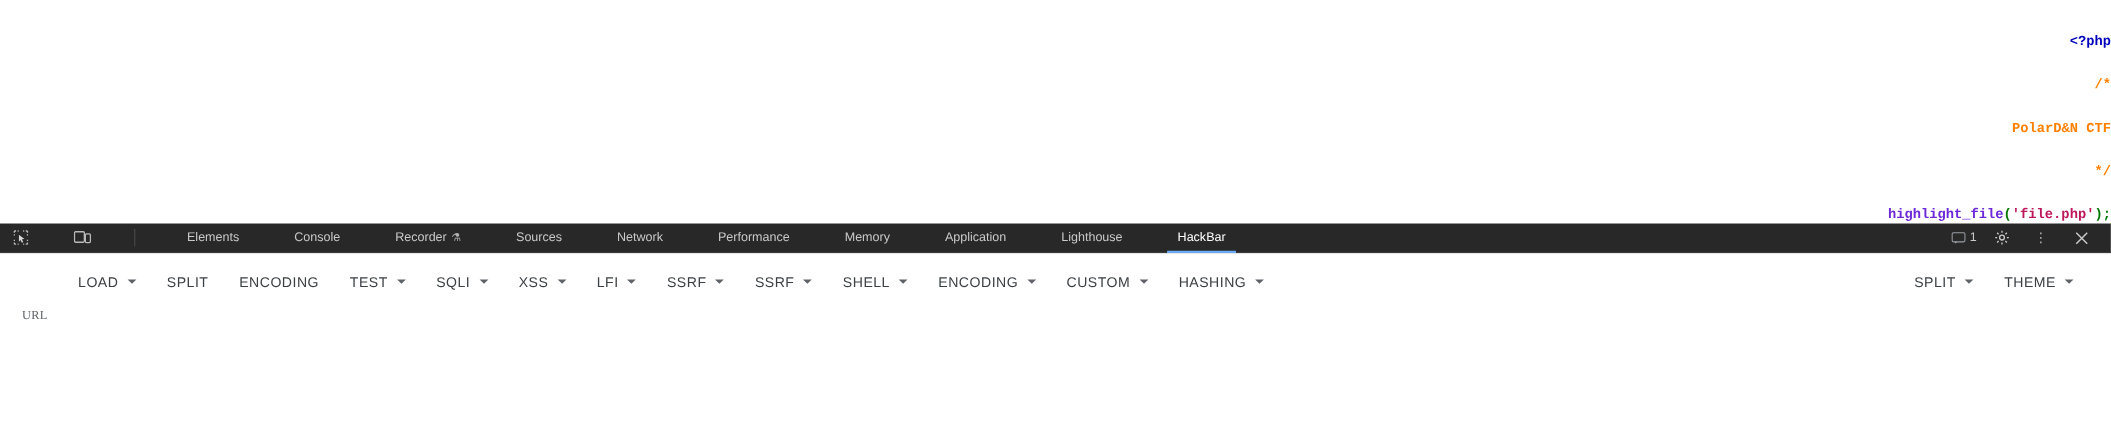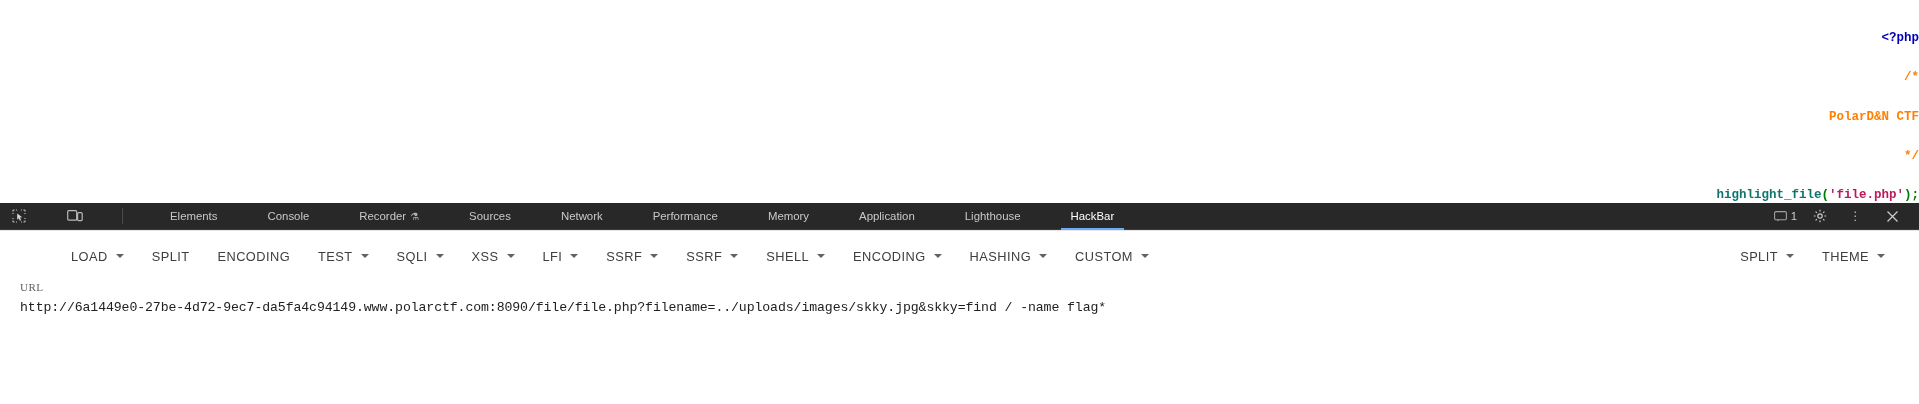--- a/index.html
+++ b/index.html
@@ -29,21 +29,21 @@
     line-height: 13.1px;
     color: #000000;
     padding: 6px 0 0 8px;
     white-space: pre;
     font-weight: bold;
   }
   .code-line { height: 13.1px; }
 
   .tok-php   { color: #0000BB; }      
   .tok-cmt   { color: #FF8000; }      
-  .tok-fn    { color: #0f766e; }      
+  .tok-fn    { color: #6d28d9; }      
   .tok-str   { color: #be185d; }      
   .tok-kw    { color: #007700; }
 
   
   .devtools {
     width: 1919px;
     background: #282828;
     color: #cfcfcf;
   }
   .dt-tabbar {
@@ -304,36 +304,35 @@
       </button>
     <button class="hb-btn">
         <span>SHELL</span>
         <span class="caret"></span>
       </button>
     <button class="hb-btn">
         <span>ENCODING</span>
         <span class="caret"></span>
       </button>
     <button class="hb-btn">
+        <span>CUSTOM</span>
+        <span class="caret"></span>
+      </button>
+    <button class="hb-btn">
         <span>HASHING</span>
-        <span class="caret"></span>
-      </button>
-    <button class="hb-btn">
-        <span>CUSTOM</span>
         <span class="caret"></span>
       </button>
 
     <button class="hb-btn hb-spacer">
         <span>SPLIT</span>
         <span class="caret"></span>
       </button>
     <button class="hb-btn">
         <span>THEME</span>
         <span class="caret"></span>
       </button>
   </div>
 
   <div class="hb-urlrow">
     <div class="hb-label">URL</div>
-    <input class="hb-urlfield" type="text" value="http://6a1449e0-27be-4d72-9ec7-da5fa4c94149.www.polarctf.com:8090/file/file.php?filename=../uploads/images/skky.jpg&amp;skky=find / -name flag*" style="">
   </div>
 
 </div>
 
 </body></html>

